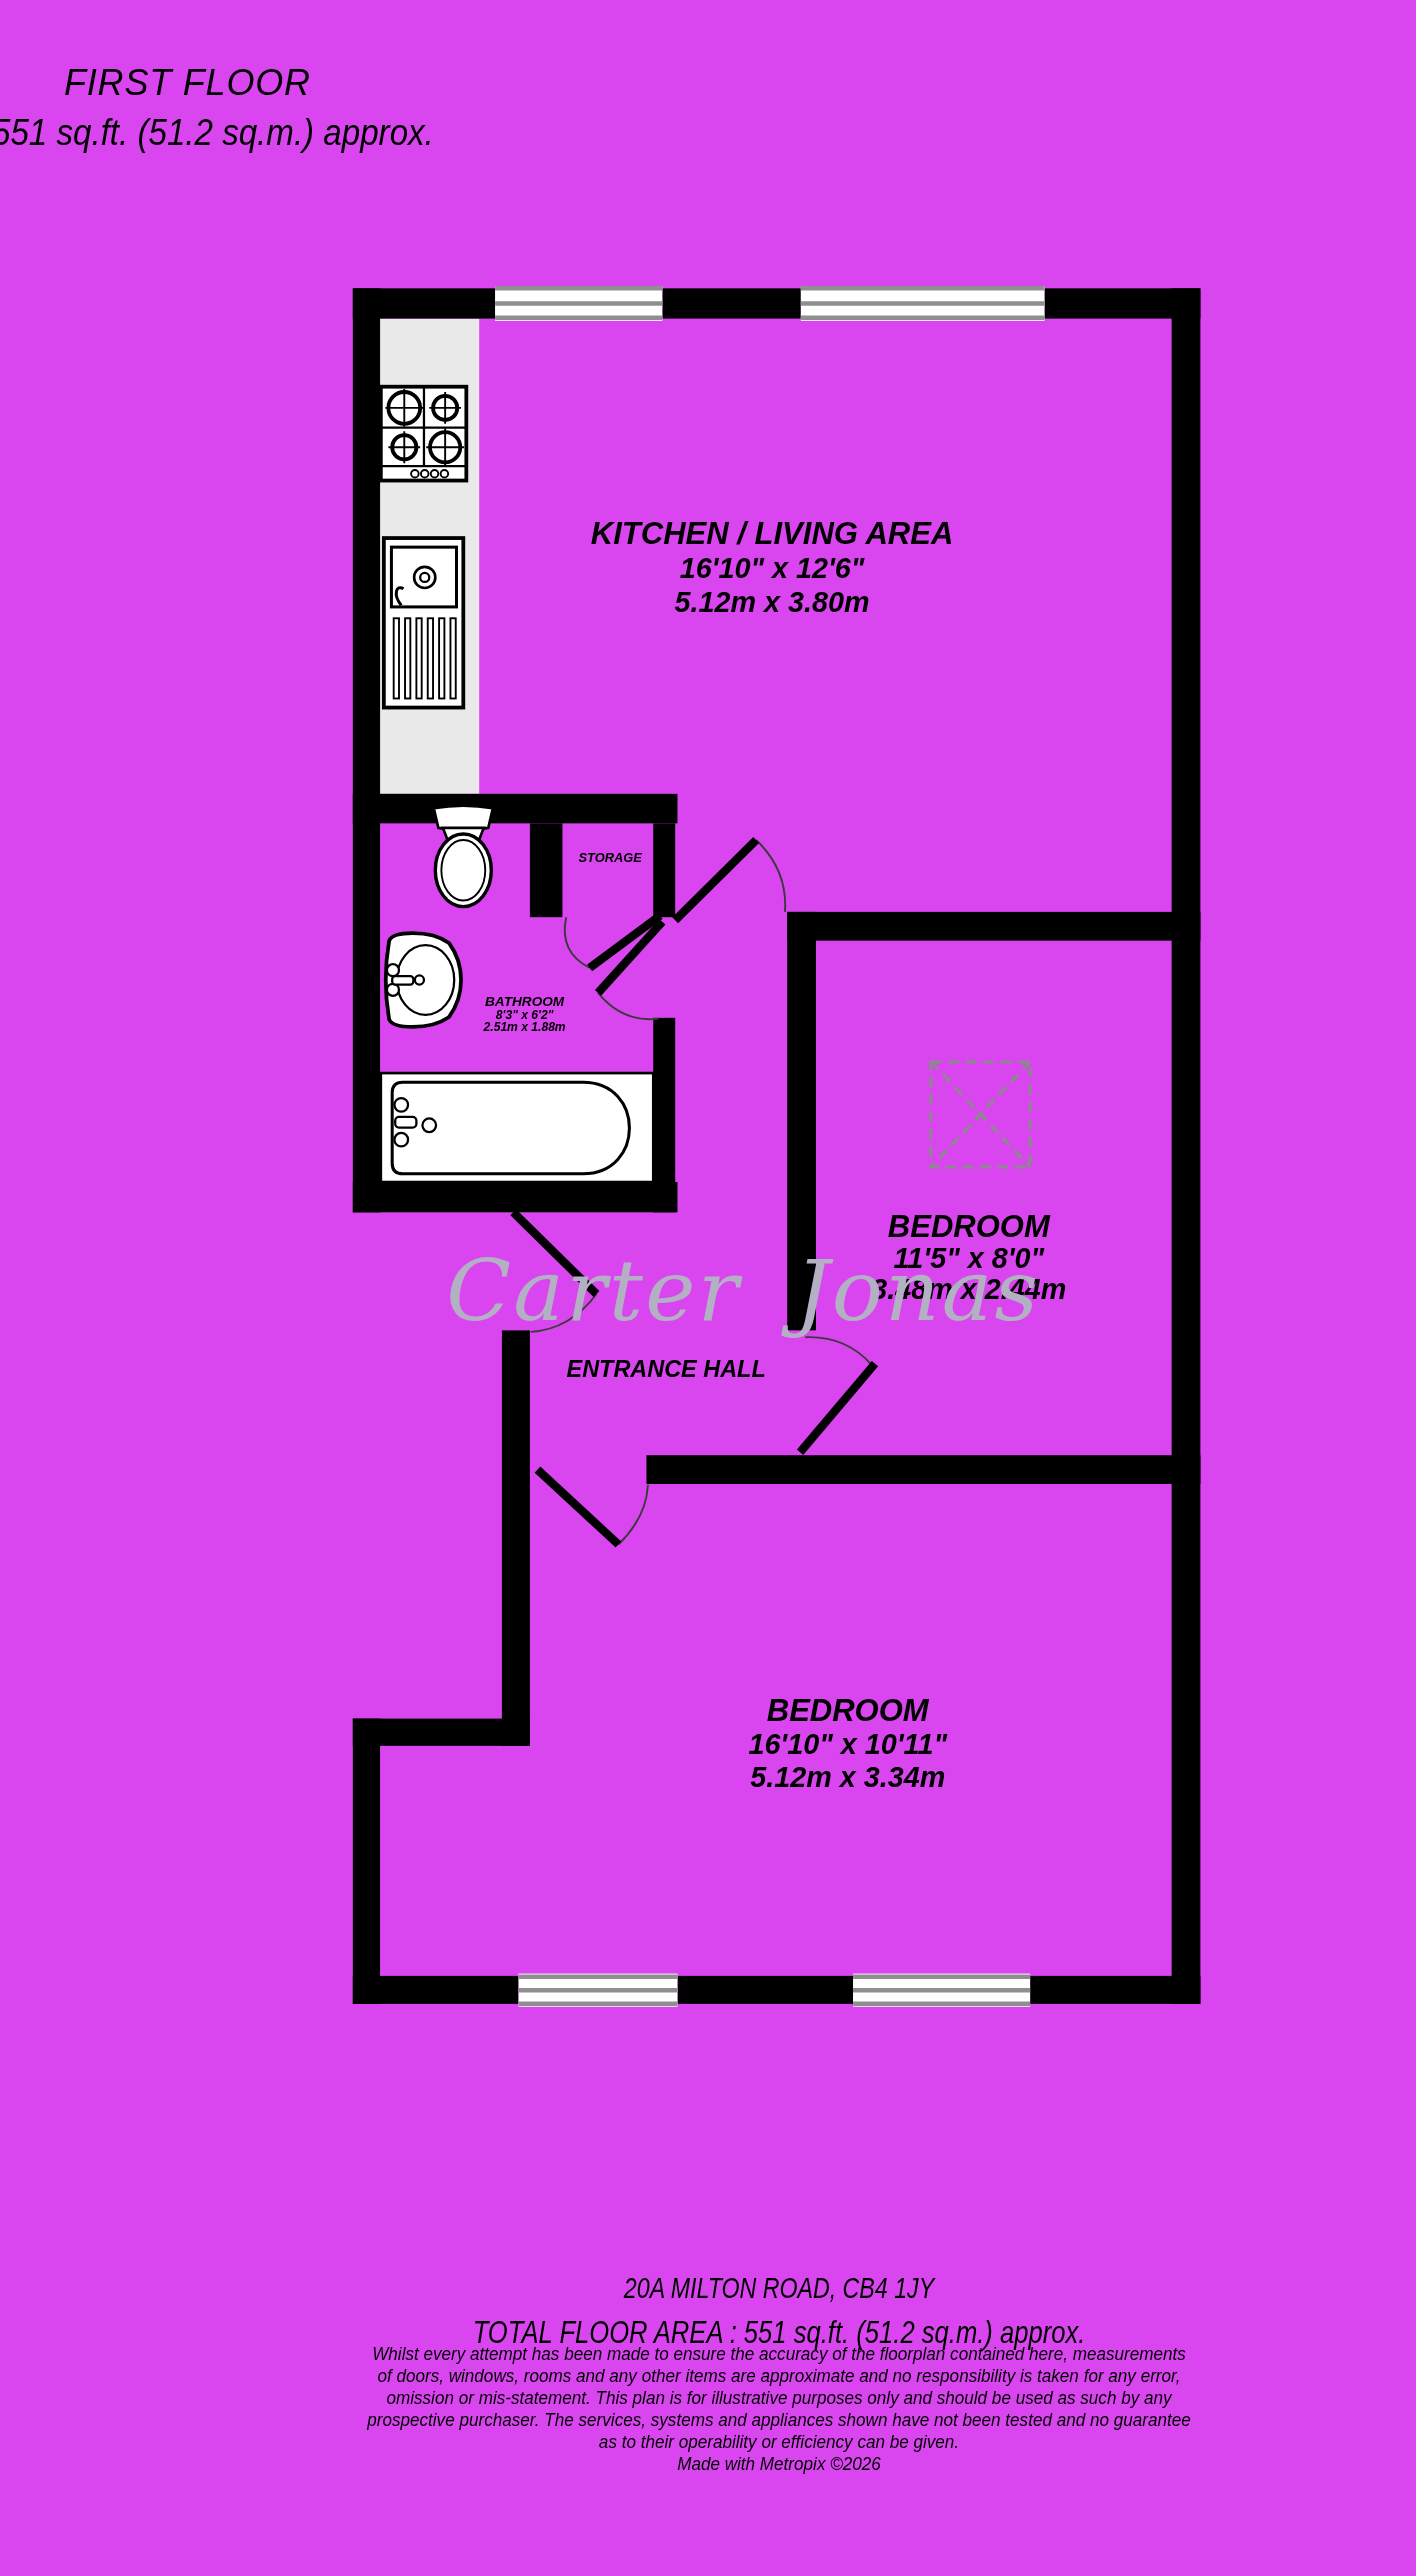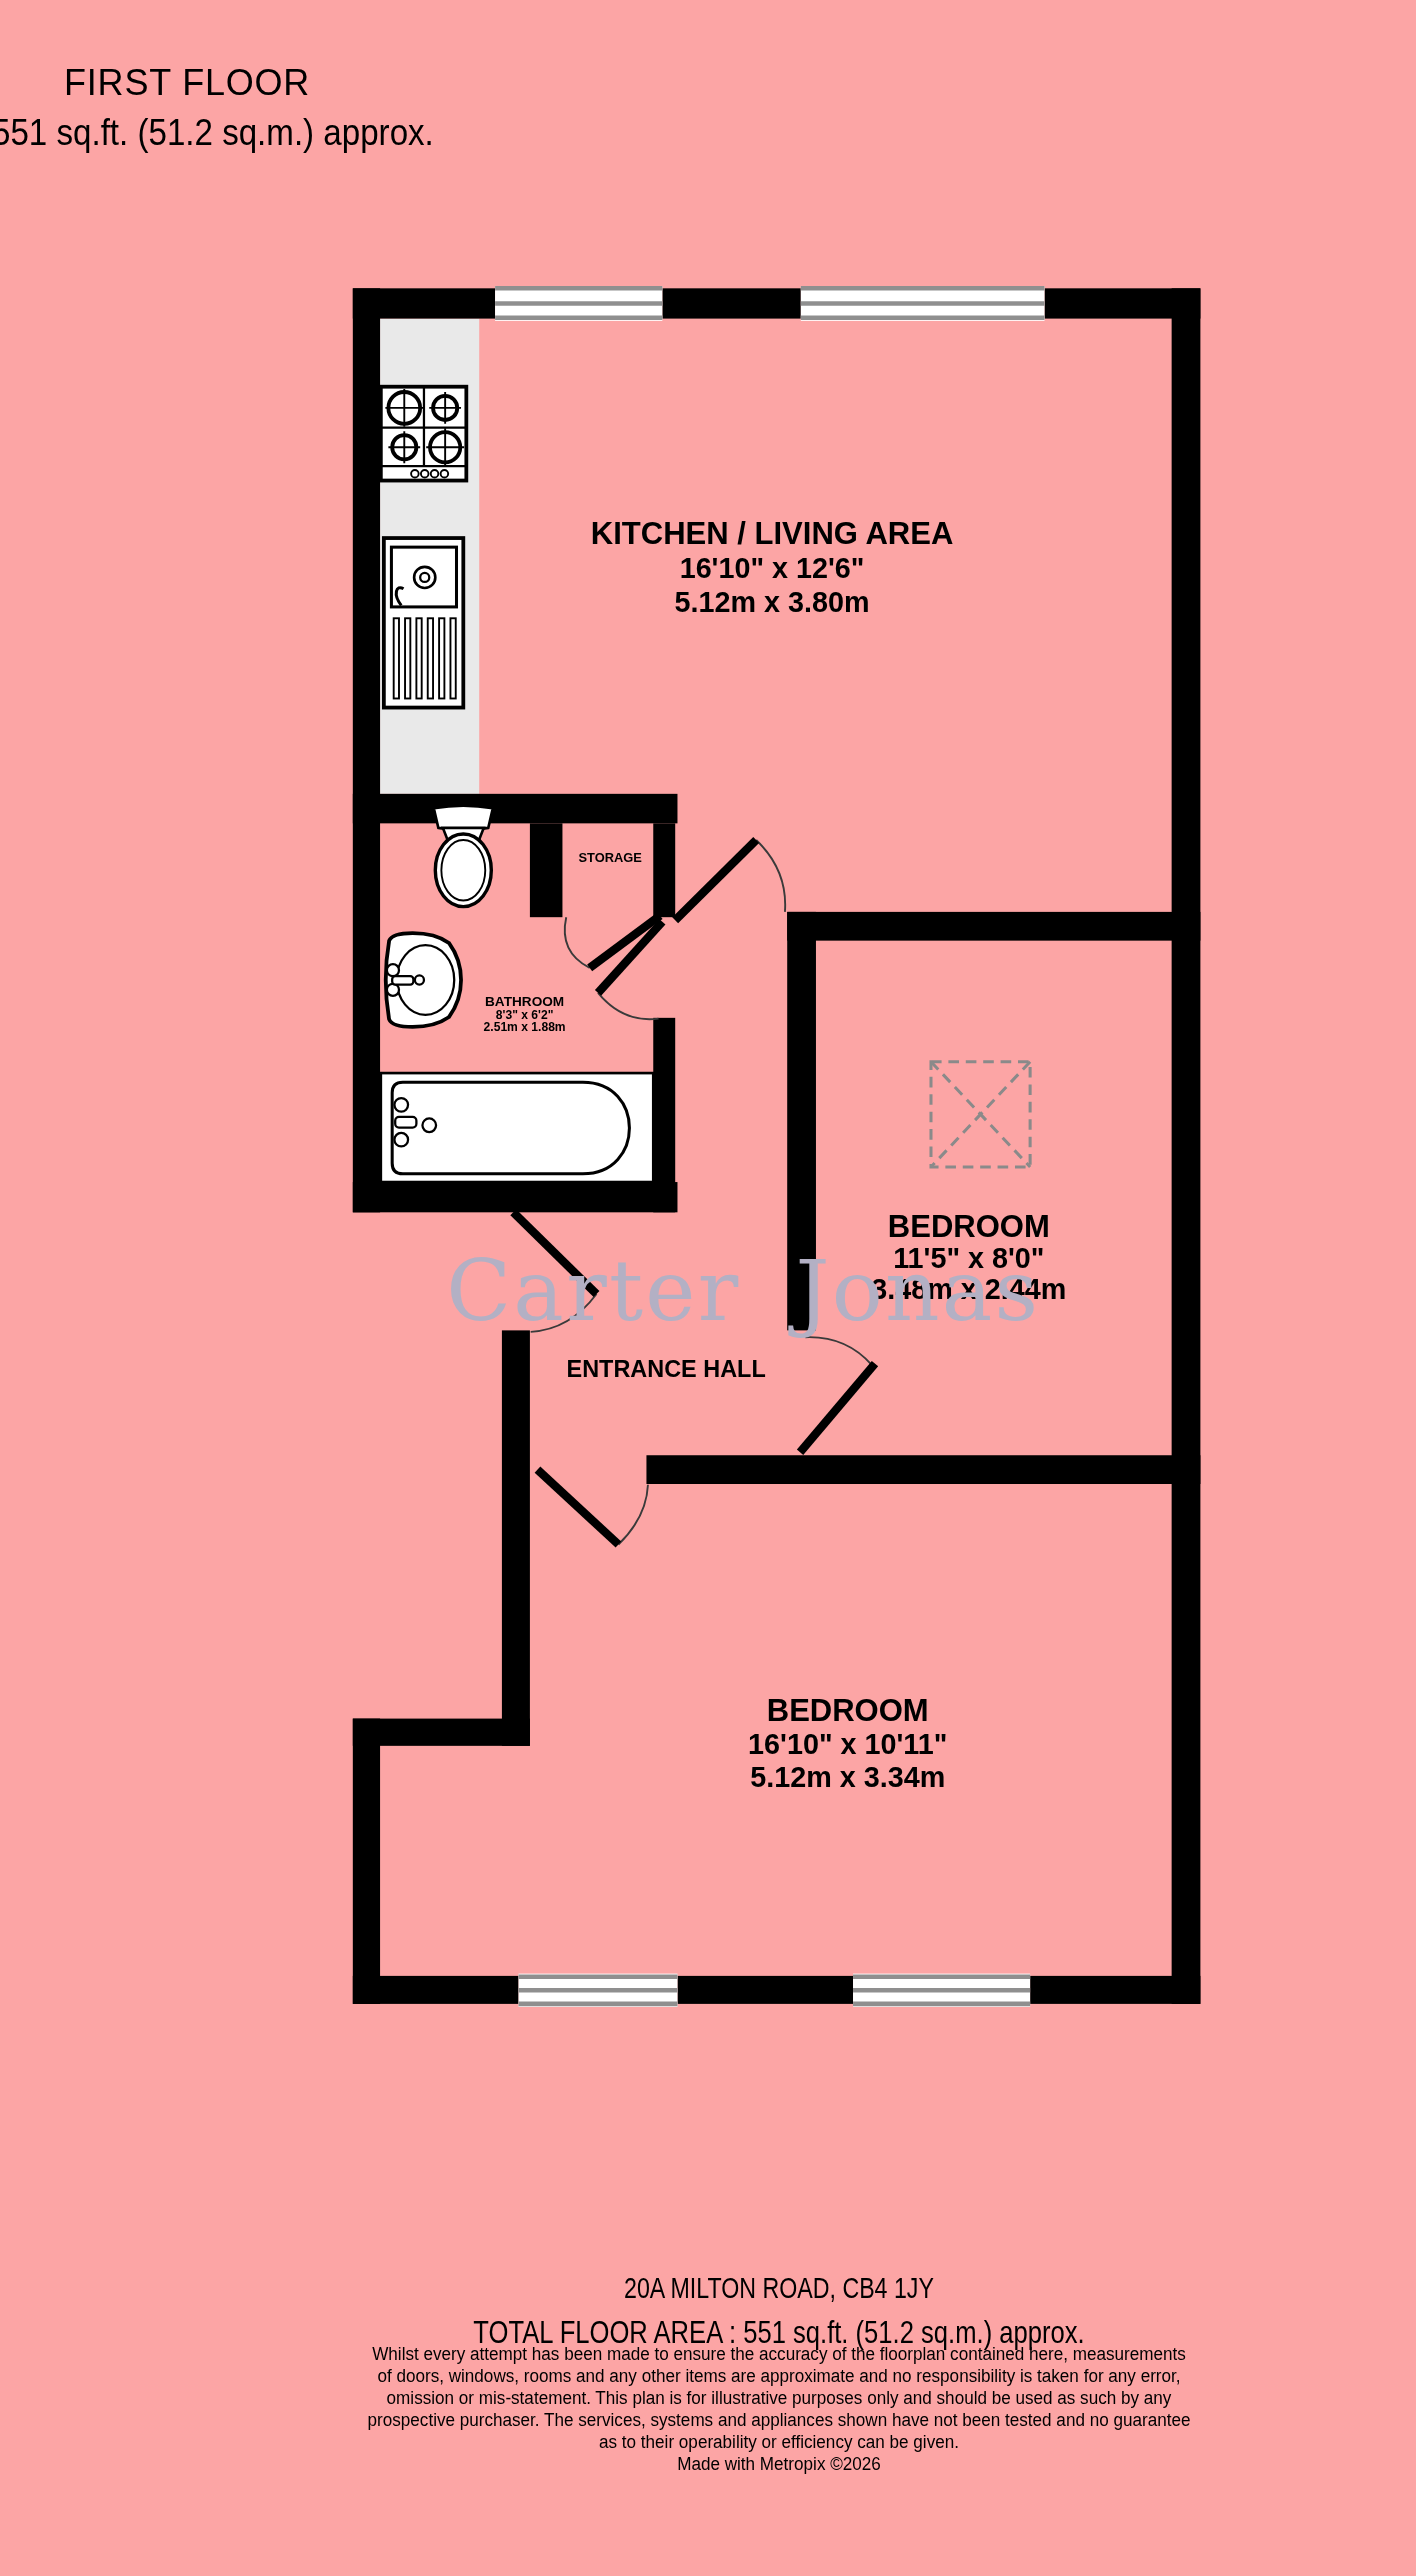--- a/index.html
+++ b/index.html
@@ -1,17 +1,17 @@
 <!DOCTYPE html>
 <html style="--wall: #000000; --window-line: #8f8f8f; --counter: #e9e9e9; --watermark: #b3b0c4; --door-arc: #3a3a3a; --skylight: #8a8a8a;font-size:12px"><head>
 <meta charset="utf-8">
 <style>
   html,body{margin:0;padding:0;background:#ffffff;}
-  #page{position:relative;width:1417px;height:2576px;background:#fca5a5;overflow:hidden;
-        font-family:"Liberation Sans",sans-serif;}
+  #page{position:relative;width:1417px;height:2576px;background:#d946ef;overflow:hidden;
+        font-family:"Liberation Sans",sans-serif;font-style:italic;}
   
   .title-floor{position:absolute;left:64px;top:62px;font-size:36px;color:#000;
                letter-spacing:0.8px;white-space:nowrap;}
   .title-area{position:absolute;left:-7.6px;top:112px;font-size:36px;color:#000;
               white-space:nowrap;transform:scaleX(.92);transform-origin:left center;}
   
   svg{position:absolute;left:0;top:0;}
   .wall{fill:var(--wall);}
   .winbg{fill:#ffffff;}
   .win{stroke:var(--window-line);stroke-width:6;}

